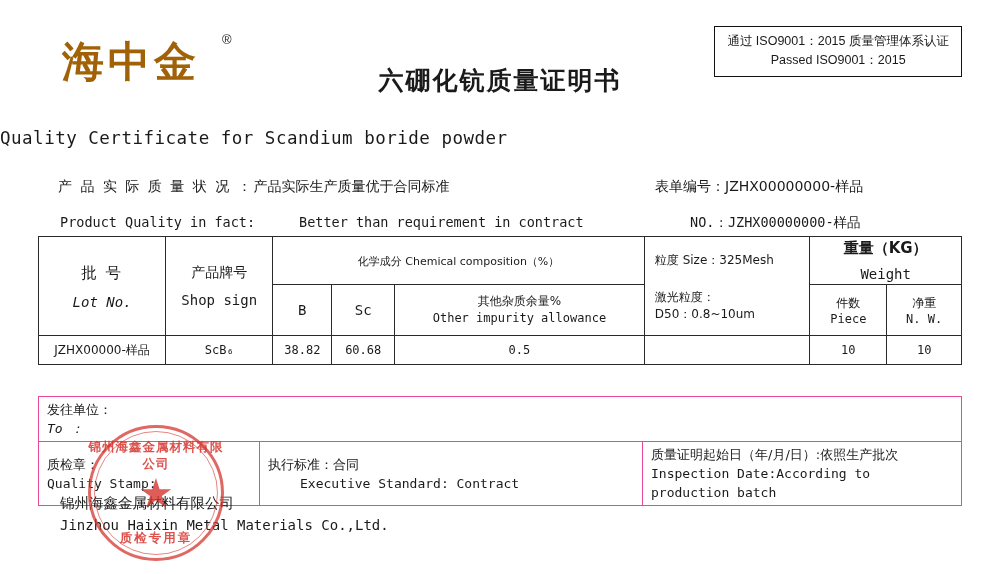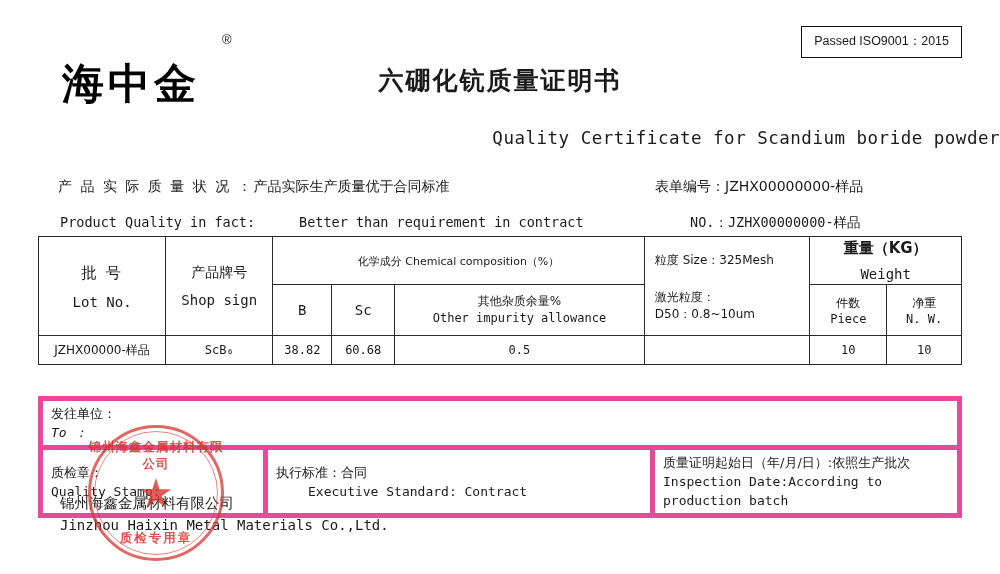--- a/index.html
+++ b/index.html
@@ -17,26 +17,26 @@
   }
   .page {
     position: relative;
     width: 1000px;
     height: 574px;
   }
   
   .logo {
     position: absolute;
     left: 62px;
-    top: 56px;
+    top: 34px;
     font-family: "DejaVu Serif", serif;
     font-size: 42px;
     font-weight: bold;
     letter-spacing: 4px;
-    color: #000000;
+    color: #a16207;
     white-space: nowrap;
   }
   .logo-tm {
     position: absolute;
     left: 222px;
     top: 32px;
     font-size: 13px;
     font-family: "Liberation Sans", sans-serif;
   }
   .cert-box {
@@ -60,21 +60,21 @@
     font-family: "DejaVu Serif", serif;
     font-size: 25px;
     font-weight: bold;
     letter-spacing: 2px;
   }
   .title-en {
     position: absolute;
     left: 0;
     right: 0;
     top: 128px;
-    text-align: right;
+    text-align: left;
     font-family: "DejaVu Sans Mono", monospace;
     font-size: 17.5px;
     letter-spacing: 0.5px;
   }
   
   .row-cn {
     position: absolute;
     left: 58px;
     top: 178px;
     font-size: 14px;
@@ -135,21 +135,21 @@
   
   table.bottom {
     position: absolute;
     left: 38px;
     top: 396px;
     width: 924px;
     border-collapse: collapse;
     font-size: 13px;
   }
   table.bottom td {
-    border: 5px solid #ec4899;
+    border: 1px solid #ec4899;
     vertical-align: middle;
     padding: 3px 8px;
     text-align: left;
   }
   .cellline { line-height: 19px; }
   
   .company-cn {
     position: absolute;
     left: 60px;
     top: 494px;
@@ -238,20 +238,21 @@
 </style>
 </head>
 <body>
 
 <div class="page">
 
   <div class="logo">海中金</div>
   <div class="logo-tm">®</div>
 
   <div class="cert-box">
+    <div>通过 ISO9001：2015 质量管理体系认证</div>
     <div>Passed  ISO9001：2015</div>
   </div>
 
   <div class="title-cn">六硼化钪质量证明书</div>
   <div class="title-en">Quality Certificate for Scandium boride powder</div>
 
   <div class="row-cn">
     <span class="lbl">产 品 实 际 质 量 状 况 ：</span><span>产品实际生产质量优于合同标准</span>
   </div>
   <div class="form-no-cn">
@@ -263,21 +264,21 @@
   </div>
   <div class="form-no-en">
     <span>NO.：</span><span>JZHX00000000-样品</span>
   </div>
 
   <table class="main">
     <tbody>
         <tr>
       <td rowspan="2" style="width:126px;height:76px;">
         <div class="cn big">批    号</div>
-        <div class="mono med" style="margin-top:10px;">Lot No.</div>
+        <div class="mono med" style="margin-top:10px;font-style:italic;">Lot No.</div>
       </td>
       <td rowspan="2" style="width:108px;">
         <div class="cn med">产品牌号</div>
         <div class="mono med" style="margin-top:10px;">Shop sign</div>
       </td>
       <td colspan="3" style="height:40px;">
         <span class="cn" style="font-size:11px;">化学成分 Chemical composition（%）</span>
       </td>
       <td rowspan="2" style="width:162px;" class="left-pad">
         <div class="cn sm" style="line-height:21px;">粒度 Size：325Mesh</div>

